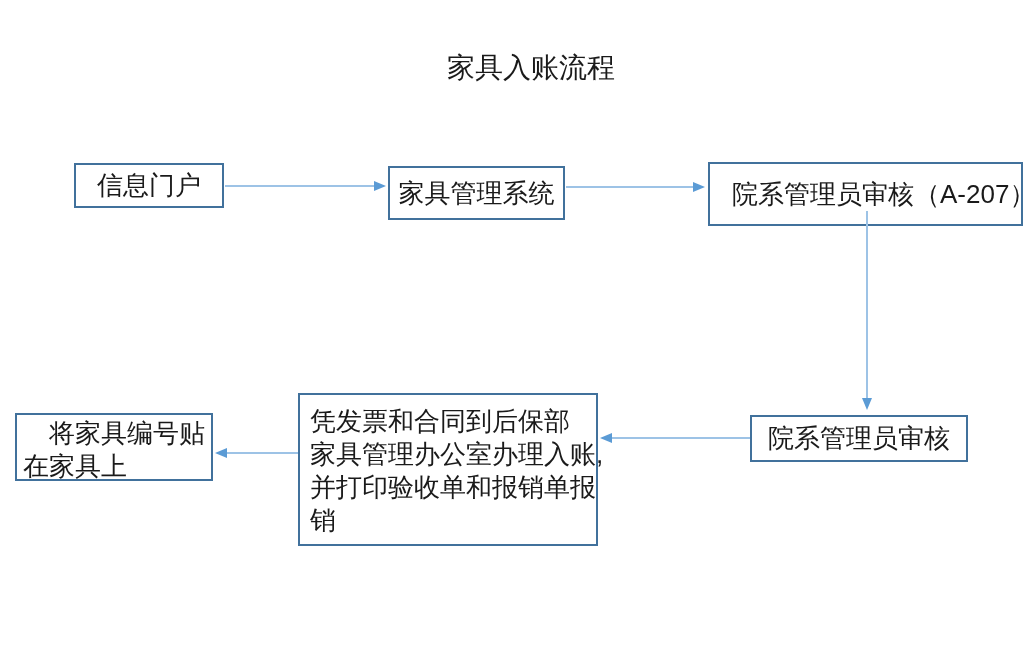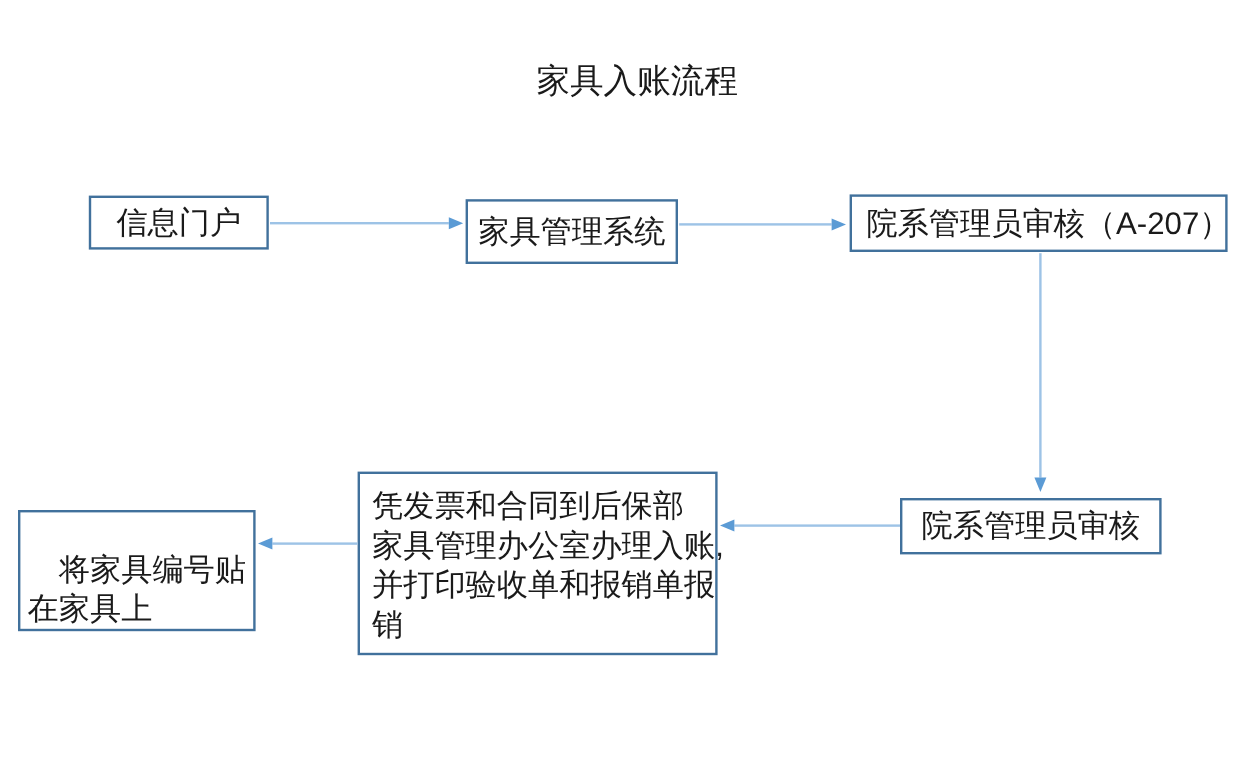--- a/index.html
+++ b/index.html
@@ -31,31 +31,31 @@
     background: #fff;
     display: flex;
     align-items: center;
     justify-content: center;
     font-size: 26px;
   }
   .node .label { white-space: nowrap; }
 
   .node-portal  { left: 74px;  top: 163px; width: 150px; height: 45px; }
   .node-system  { left: 388px; top: 166px; width: 177px; height: 54px; }
-  .node-review  { left: 708px; top: 162px; width: 315px; height: 48px;
-                  justify-content: flex-start; padding-left: 12px; }
+  .node-review  { left: 708px; top: 162px; width: 315px; height: 64px;
+                  justify-content: flex-start; padding-left: 22px; }
   .node-keeper  { left: 750px; top: 415px; width: 218px; height: 47px; }
 
   .node-invoice { left: 298px; top: 393px; width: 300px; height: 153px;
                   align-items: flex-start; justify-content: flex-start;
                   padding: 10px 0 0 10px; }
   .node-invoice .label { white-space: pre; line-height: 33px; }
 
-  .node-sticker { left: 15px; top: 425px; width: 198px; height: 101px;
-                  align-items: flex-end; justify-content: flex-start;
+  .node-sticker { left: 15px; top: 413px; width: 198px; height: 68px;
+                  align-items: center; justify-content: flex-start;
                   padding: 5px 0 0 6px; }
   .node-sticker .label { white-space: pre; line-height: 33px; text-indent: 26px; }
 
   .edge-line {
     position: absolute;
     background: var(--arrow-line, #9DC3E6);
   }
   .arrowhead {
     position: absolute;
     width: 0;

